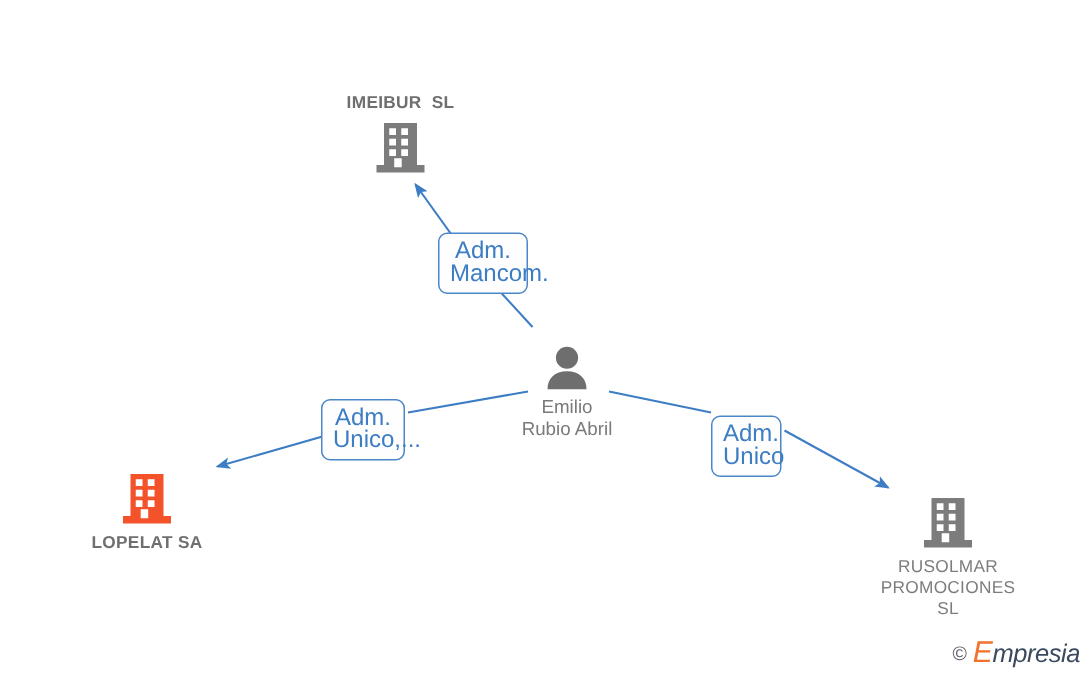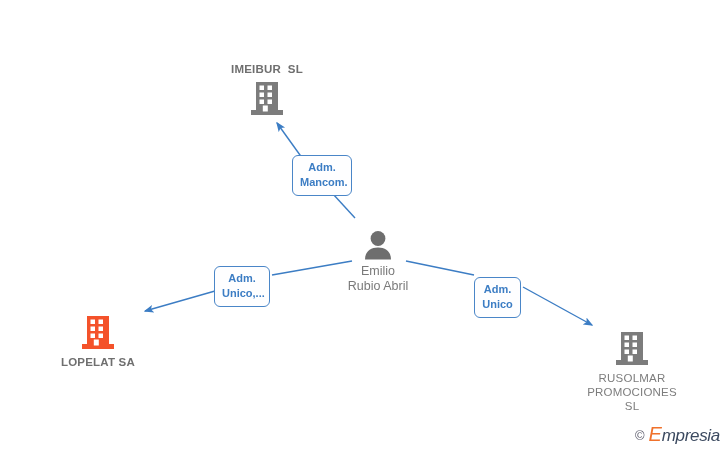--- a/index.html
+++ b/index.html
@@ -63,27 +63,26 @@
     white-space: pre-wrap;
   }
 
   
   .edge-label {
     position: absolute;
     background: #fefeff;
     border: 1px solid #4a86c8;
     border-radius: 6px;
     color: #3c7dc4;
-    font-size: 11px;
+    font-size: 16px;
     line-height: 15px;
     text-align: center;
     padding: 4px 7px 5px 7px;
     white-space: pre-wrap;
     box-sizing: border-box;
-    font-weight: bold;
   }
 
   
   #watermark {
     position: absolute;
     right: 8px;
     bottom: 6px;
     display: flex;
     align-items: center;
     gap: 4px;

